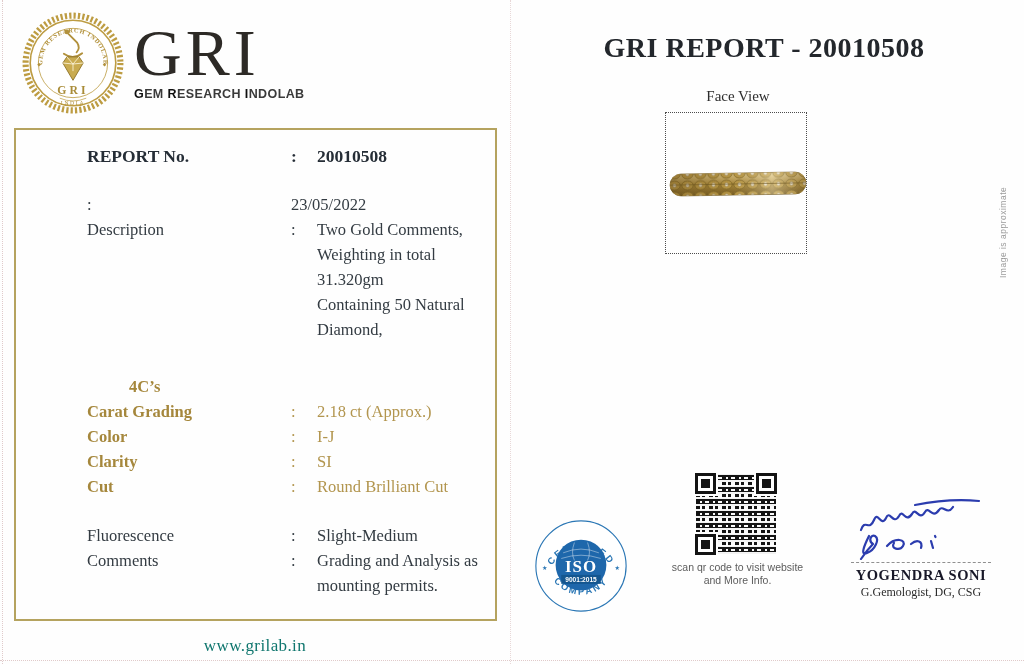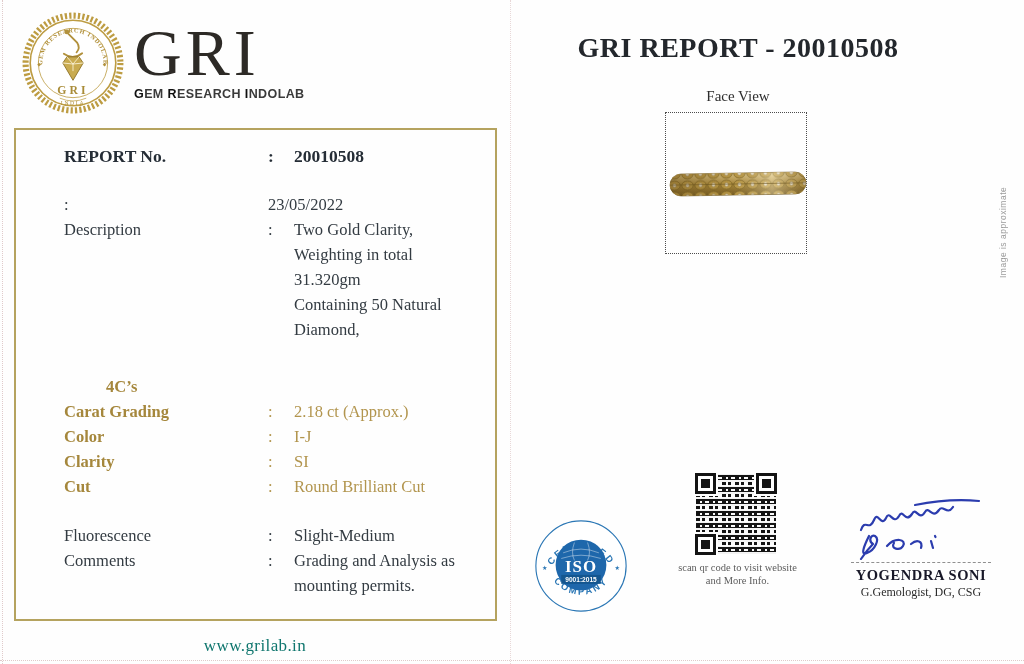--- a/index.html
+++ b/index.html
@@ -16,41 +16,41 @@
   
   .brand { position:absolute; left:20px; top:10px; display:flex; align-items:flex-start; gap:8px; }
   .seal-svg { width:106px; height:106px; }
   .wordmark-block { margin-top:12px; }
   .wordmark { font-family:"Liberation Serif", serif; font-size:66px; line-height:62px; letter-spacing:4px; color:#2d2a26; }
   .tagline { font-family:"Liberation Sans", sans-serif; font-size:12.5px; letter-spacing:.4px; color:#3a3a3a; font-weight:700; margin-top:3px; white-space:nowrap; }
   .tagline b { font-weight:900; color:#0f0f0f; }
 
   .report-box {
     position:absolute; left:14px; top:128px; width:483px; height:493px;
-    border:2px solid #b5a35f; padding:14px 14px 0 48px;
+    border:2px solid #b5a35f; padding:14px 14px 0 71px;
     font-size:16.5px; color:#333b42;
   }
   .row { display:grid; grid-template-columns:204px 26px 1fr; line-height:25px; }
   .row .lbl { }
   .row .col { }
   .row-reportno { font-weight:700; font-size:17.5px; color:#252d36; line-height:24px; margin-bottom:24px; }
   .gold  { color:#a5873c; font-weight:700; }
   .gold .val, .goldval { color:#b2954e; font-weight:400; }
   .sec-gap-4cs { margin-top:32px;margin-left:42px; }
   .sec-gap-fluo { margin-top:24px; }
   .val-lines div { line-height:25px; }
 
   .footer-url {
     position:absolute; left:0; top:636px; width:510px; text-align:center;
     color:#0f766e; font-size:17px; letter-spacing:.4px;
   }
 
   
   .report-title {
-    position:absolute; left:512px; top:32px; width:452px; text-align:center;
+    position:absolute; left:538px; top:32px; width:452px; text-align:center;
     font-size:28px; font-weight:600; letter-spacing:.5px; color:#23272c;
   }
   .face-label {
     position:absolute; left:512px; top:88px; width:452px; text-align:center;
     font-size:15px; color:#2e2e2e;
   }
   .face-box {
     position:absolute; left:665px; top:112px; width:142px; height:142px;
     border:1.5px dotted #4c4c4c;
   }
@@ -62,21 +62,21 @@
     background:
       repeating-linear-gradient(0deg, rgba(255,255,255,.95) 0 2px, transparent 2px 7px, rgba(255,255,255,.95) 7px 9px, transparent 9px 12px),
       repeating-linear-gradient(90deg, #141414 0 4px, transparent 4px 6px, #141414 6px 9px, transparent 9px 13px),
       repeating-linear-gradient(0deg, #141414 0 3px, #fafafa 3px 5px, #141414 5px 8px, #fafafa 8px 12px);
   }
   .finder { position:absolute; width:21px; height:21px; border:3.5px solid #141414; background:#fff; box-shadow:0 0 0 2px #fff; }
   .finder::after { content:""; position:absolute; inset:3px; background:#141414; }
   .finder.tl { left:3px; top:3px; } .finder.tr { right:3px; top:3px; } .finder.bl { left:3px; bottom:3px; }
   .qr-caption {
     position:absolute; left:620px; top:561px; width:235px; text-align:center;
-    font-family:Liberation Serif, serif; font-size:10.5px; line-height:13px; color:#5c5c5c;
+    font-family:Liberation Sans, sans-serif; font-size:10.5px; line-height:13px; color:#5c5c5c;
   }
 
   .iso-svg { position:absolute; left:534px; top:519px; width:94px; height:94px; }
 
   .sig-block { position:absolute; left:846px; top:496px; width:150px; text-align:center; }
   .sig-svg { width:136px; height:64px; display:block; margin:0 auto; }
   .sig-line { border-top:1px dashed #909090; width:140px; margin:2px auto 4px auto; }
   .sig-name { font-size:14.5px; font-weight:700; letter-spacing:.6px; color:#181828; }
   .sig-cred { font-size:12px; color:#2b2b2b; margin-top:1px; }
 
@@ -141,21 +141,21 @@
     <div class="row">
       <span class="col">:</span>
       <span class="val">23/05/2022</span>
     </div>
 
     <div class="row">
 
       <span class="lbl">Description</span>
       <span class="col">:</span>
       <span class="val val-lines">
-        <div>Two Gold Clarity,</div>
+        <div>Two Gold Comments,</div>
         <div>Weighting in total 31.320gm</div>
         <div>Containing 50 Natural</div>
         <div>Diamond,</div>
       </span>
     </div>
 
     <div class="row gold sec-gap-4cs">
       <span class="lbl">4C’s</span>
     </div>
     <div class="row gold">

